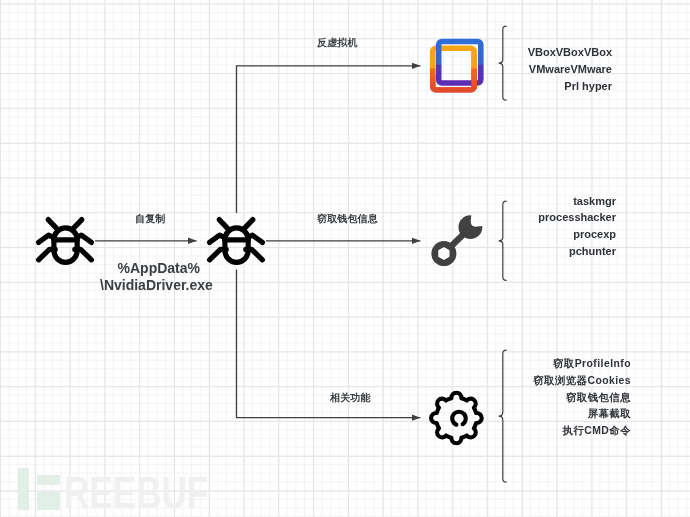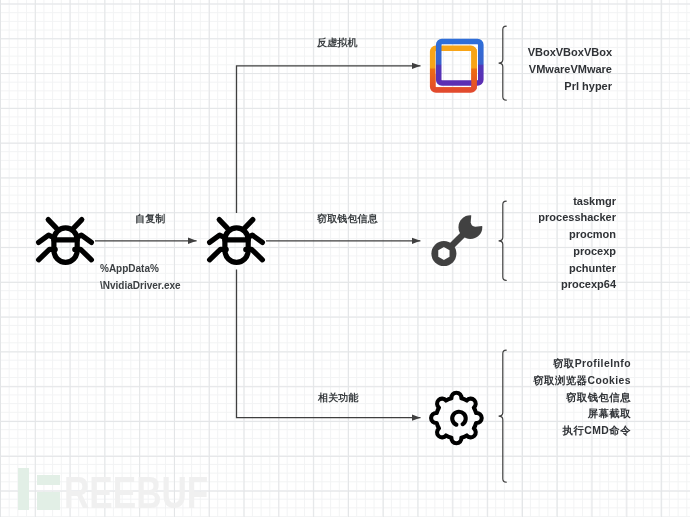--- a/index.html
+++ b/index.html
@@ -11,21 +11,21 @@
       linear-gradient(to right, #e3e5e7 1px, transparent 1px),
       linear-gradient(to bottom, #e3e5e7 1px, transparent 1px),
       linear-gradient(to right, #f2f3f4 1px, transparent 1px),
       linear-gradient(to bottom, #f2f3f4 1px, transparent 1px);
     background-size: 34.8px 34.8px, 34.8px 34.8px, 8.7px 8.7px, 8.7px 8.7px;
     background-position: 0px 3.5px, 0px 3.5px, 0px 3.5px, 0px 3.5px;
   }
   svg.layer{position:absolute;left:0;top:0;width:690px;height:517px;}
   .lbl{position:absolute;font-weight:700;color:#3c4043;white-space:nowrap;}
   .edge-label{font-size:10px;letter-spacing:0.15px;text-align:right;}
-  .drop-path{font-size:10px;line-height:17.1px;text-align:left;}
+  .drop-path{font-size:14px;line-height:17.1px;text-align:right;}
   .itemlist{position:absolute;font-weight:700;color:#2f3236;text-align:right;
             white-space:nowrap;}
   .itemlist div{line-height:16.8px;}
   .latin{font-size:11px;}
   .cjk{font-size:10.4px;letter-spacing:0.45px;}
   .watermark{position:absolute;left:0;top:0;}
   .wm-bar{position:absolute;background:#e2efe6;}
   .wm-text{position:absolute;font-weight:700;color:#f0f0f0;letter-spacing:0px;
            font-size:45px;line-height:45px;transform:scaleX(0.78);transform-origin:0 0;}
 </style>
@@ -109,40 +109,38 @@
     </g>
     <g fill="none" stroke="#3f3f3f" stroke-width="1.2" stroke-linecap="round">
       <path d="M506.2,26.2 q-3.4,0 -3.4,3.4 v30 q0,3.6 -4.2,3.6 q4.2,0 4.2,3.6 v30 q0,3.4 3.4,3.4"></path>
       <path d="M506.2,201.2 q-3.4,0 -3.4,3.4 v32.6 q0,3.6 -4.2,3.6 q4.2,0 4.2,3.6 v32.6 q0,3.4 3.4,3.4"></path>
       <path d="M506.2,350.2 q-3.4,0 -3.4,3.4 v59 q0,3.6 -4.2,3.6 q4.2,0 4.2,3.6 v59 q0,3.4 3.4,3.4"></path>
     </g>
   </svg>
   <div class="lbl edge-label" style="left:135px;top:212px;">自复制</div>
   <div class="lbl edge-label" style="left:317px;top:36.4px;">反虚拟机</div>
   <div class="lbl edge-label" style="left:317px;top:212px;">窃取钱包信息</div>
-  <div class="lbl edge-label" style="left:318px;top:391px;">相关功能</div>
+  <div class="lbl edge-label" style="left:330px;top:391px;">相关功能</div>
 
   <div class="lbl drop-path" style="left:100px;top:260px;width:100px;">
     <div>%AppData%</div>
     <div>\NvidiaDriver.exe</div>
   </div>
 
   <div class="itemlist latin" style="left:511px;top:44px;width:101px;">
     <div>VBoxVBoxVBox</div>
     <div>VMwareVMware</div>
     <div>Prl hyper</div>
   </div>
 
   <div class="itemlist latin" style="left:514px;top:192.5px;width:102px;">
     <div>taskmgr</div>
     <div>processhacker</div>
-    <div>procmon</div>
     <div>procexp</div>
     <div>pchunter</div>
-    <div>procexp64</div>
   </div>
 
   <div class="itemlist cjk" style="left:510px;top:356px;width:121px;">
     <div>窃取ProfileInfo</div>
     <div>窃取浏览器Cookies</div>
     <div>窃取钱包信息</div>
     <div>屏幕截取</div>
     <div>执行CMD命令</div>
   </div>
   <div class="watermark">

